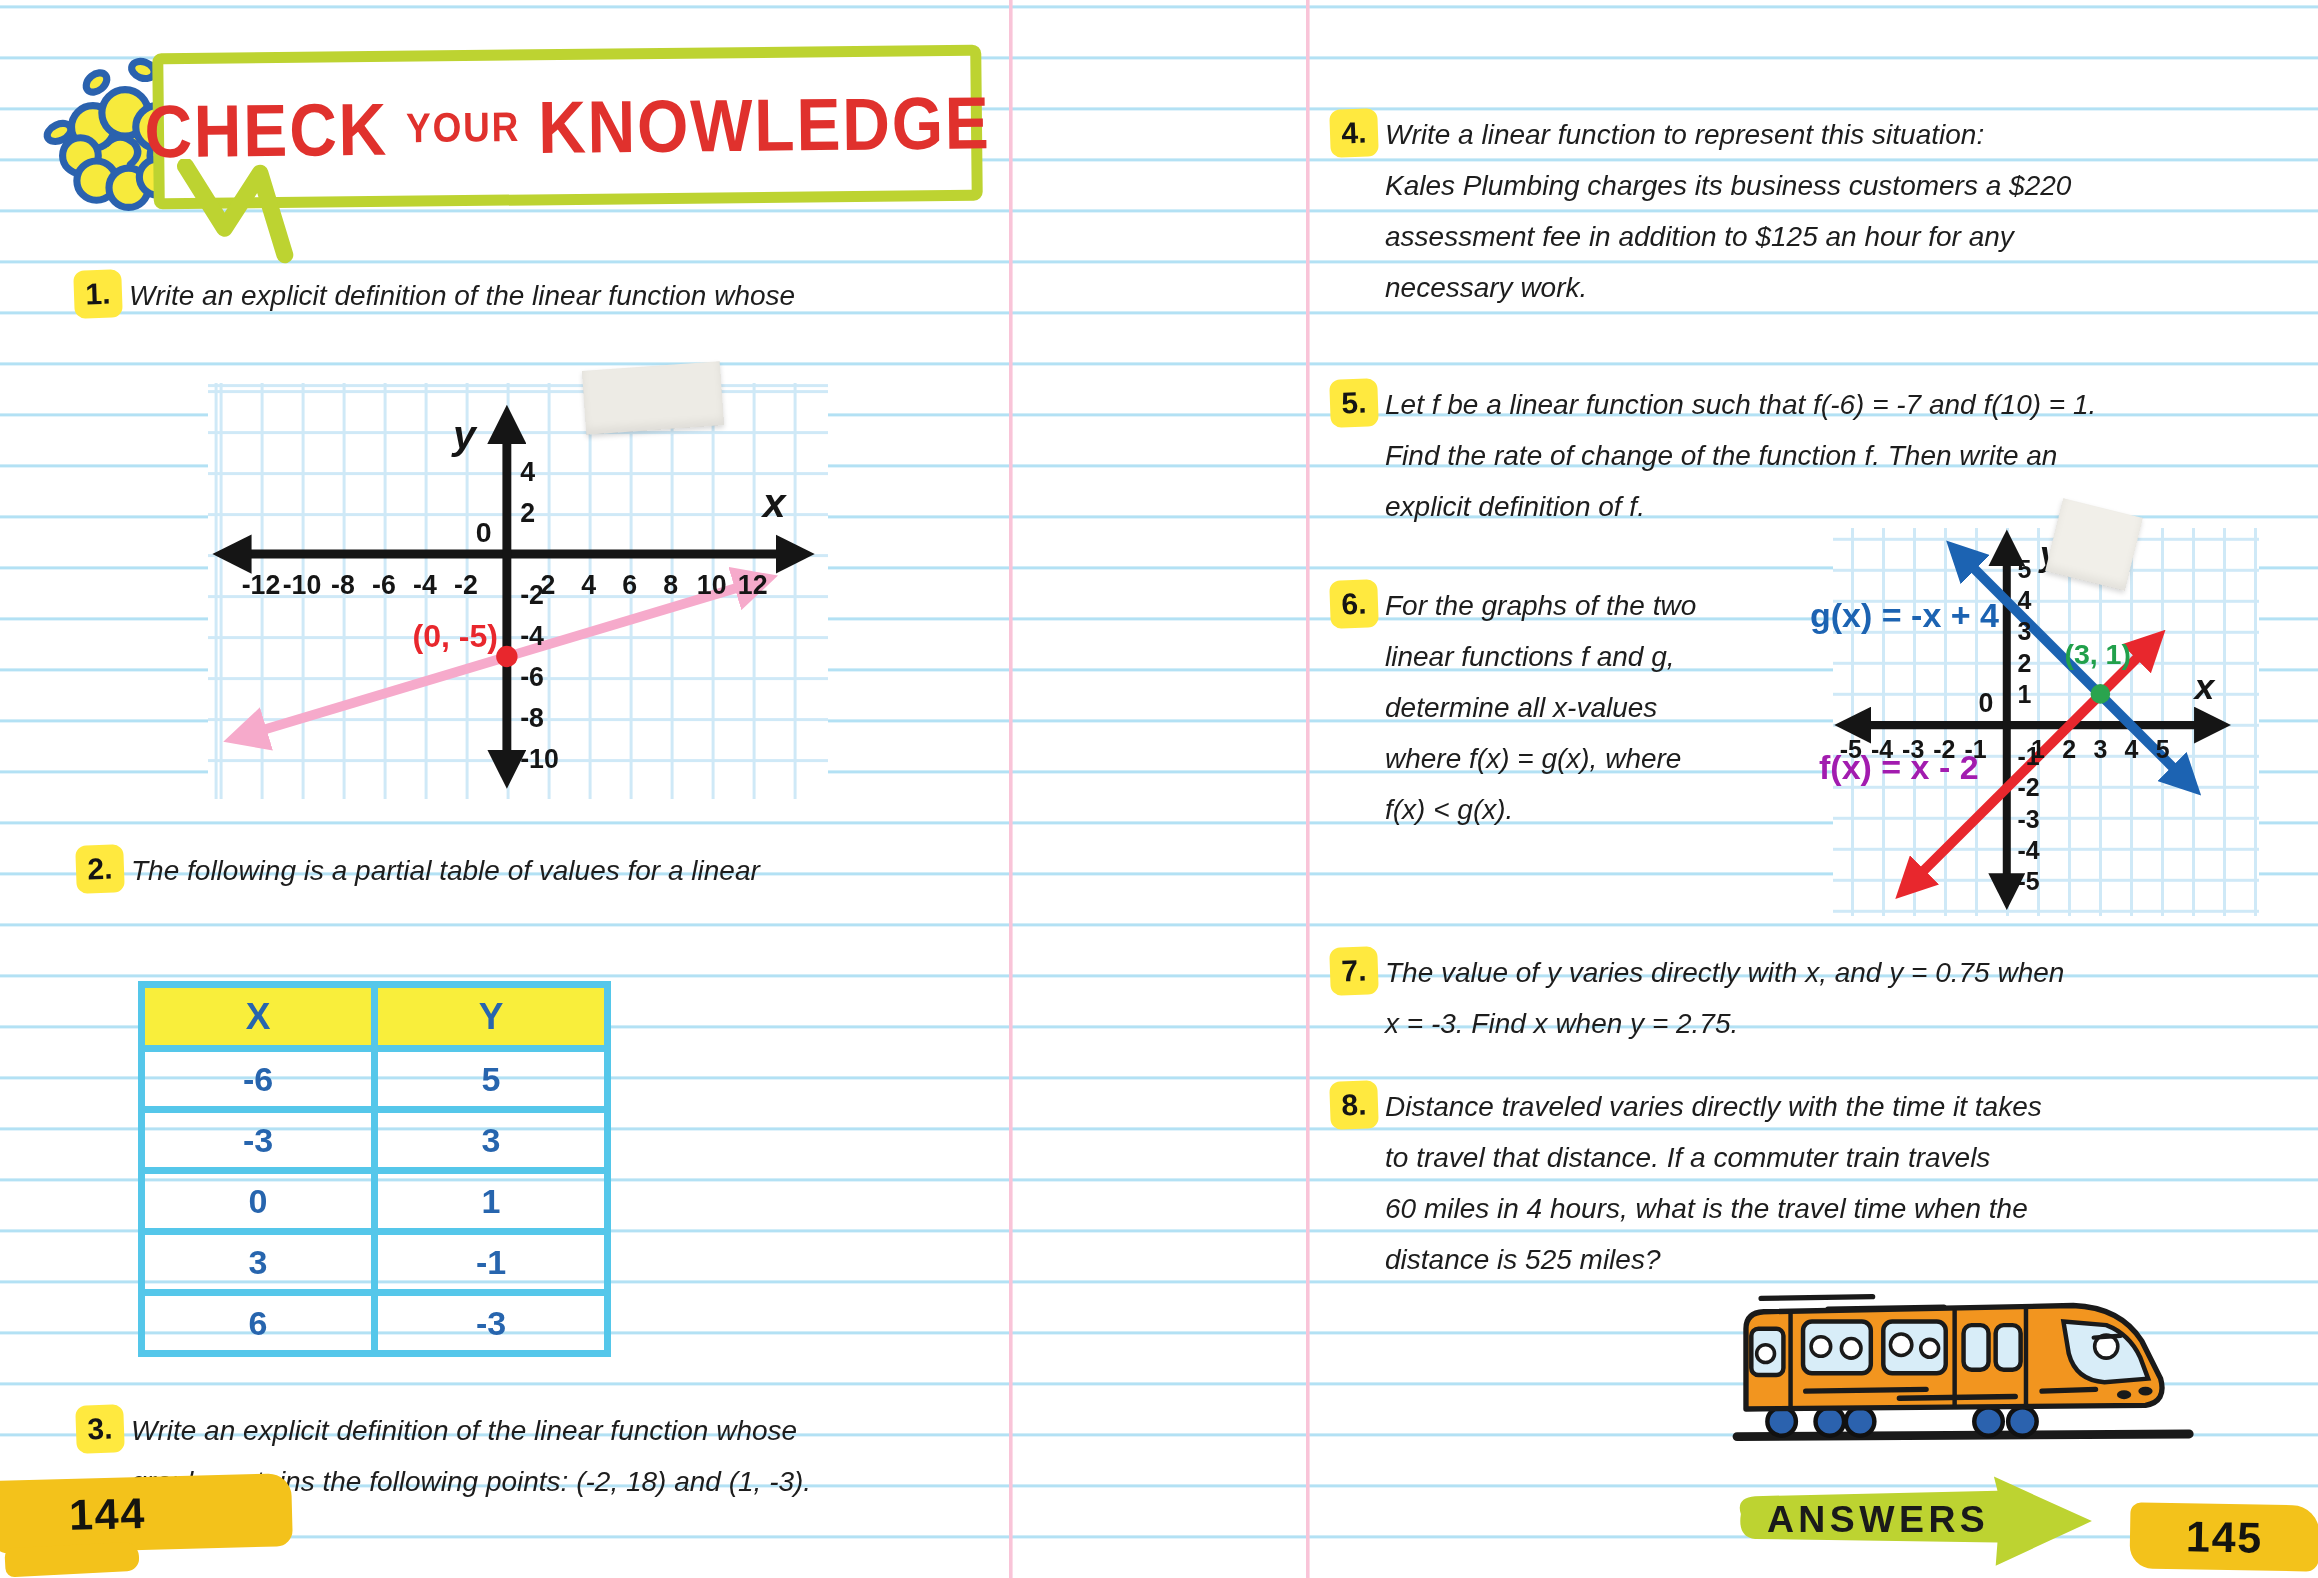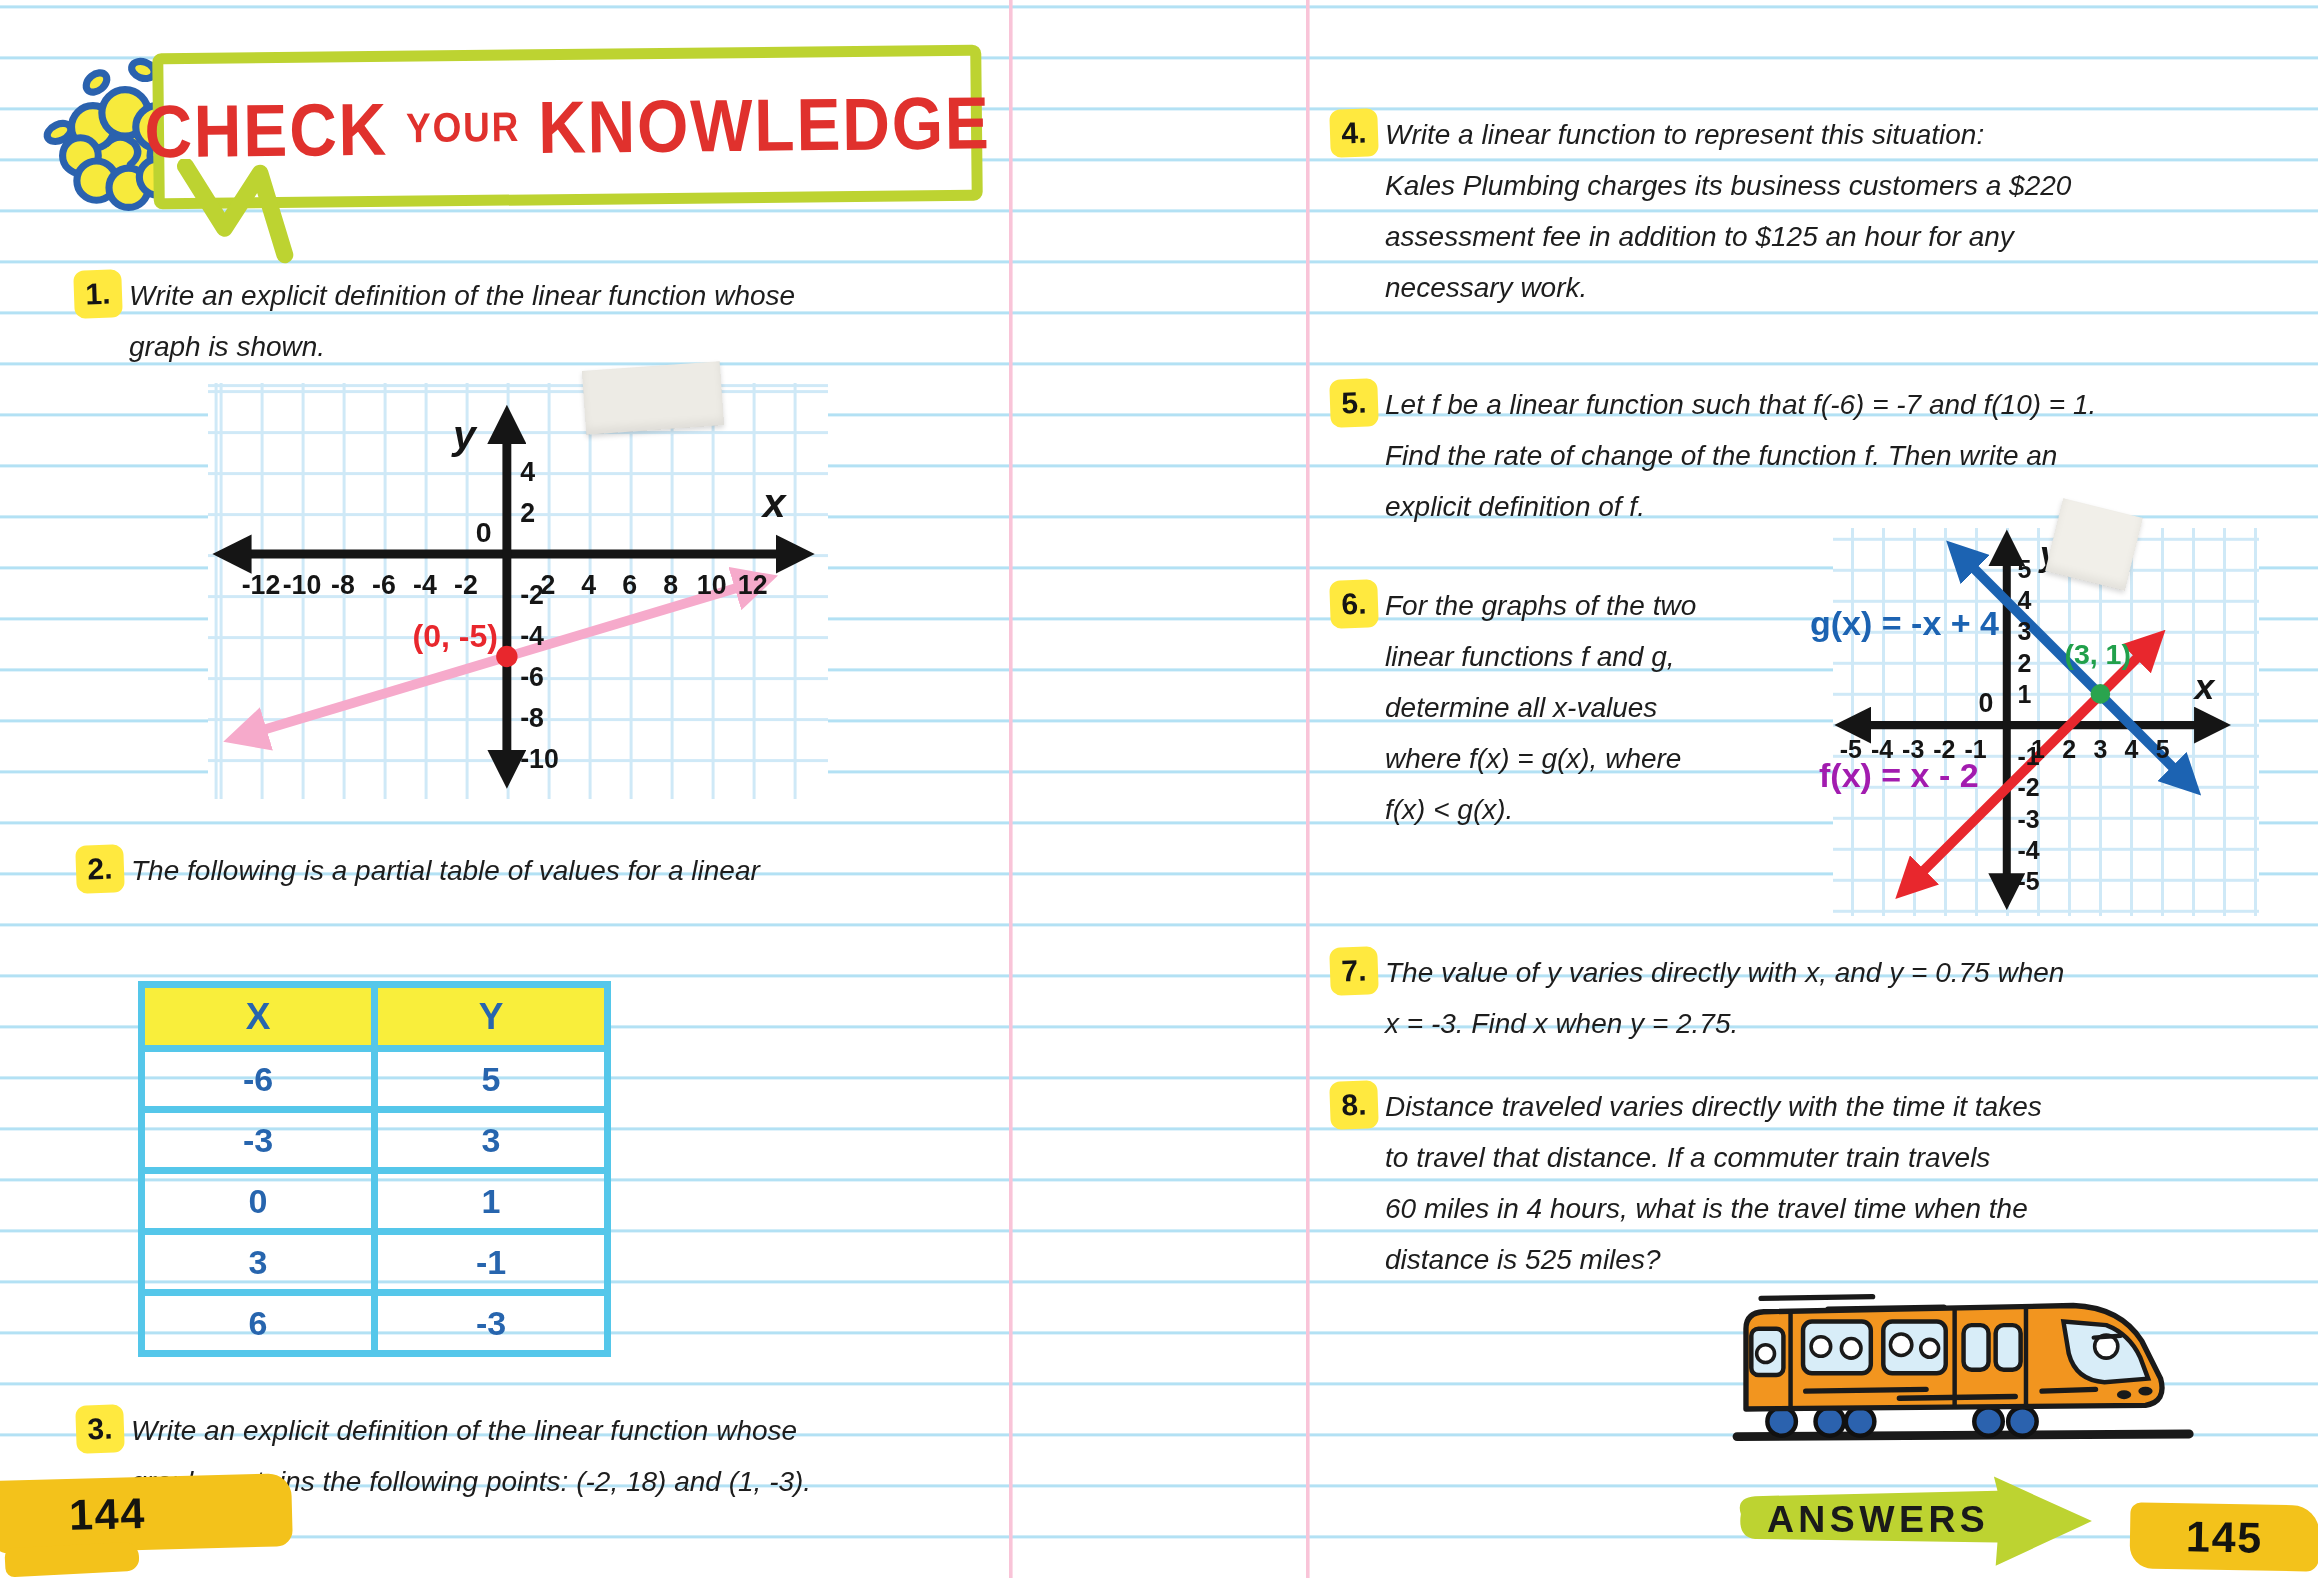--- a/index.html
+++ b/index.html
@@ -43,21 +43,21 @@
       repeating-linear-gradient(90deg,#cfe9f7 0 2.7px,transparent 2.7px 41px),
       repeating-linear-gradient(180deg,#cfe9f7 0 2.7px,transparent 2.7px 41px);
   }
   .panel2{
     position:absolute;background-color:#fff;
     background-image:
       repeating-linear-gradient(90deg,#cfe9f7 0 2.7px,transparent 2.7px 31px),
       repeating-linear-gradient(180deg,#cfe9f7 0 2.7px,transparent 2.7px 31px);
   }
   .tape{position:absolute;background:#edebe5;box-shadow:0 2.7px 5.4px rgba(0,0,0,0.15), inset 0 -5.4px 9px rgba(0,0,0,0.06);}
-  .flabel{position:absolute;font-weight:bold;font-size:34px;white-space:nowrap;margin-top:8px;}
+  .flabel{position:absolute;font-weight:bold;font-size:34px;white-space:nowrap;}
   
   .vtable{border-collapse:collapse;width:473px;}
   .vtable th,.vtable td{
     border:7.1px solid #55c7ea;text-align:center;vertical-align:middle;
     color:#2765ae;font-weight:bold;width:50%;
   }
   .vtable th{background:#f9ee3b;height:55px;font-size:37px;}
   .vtable td{height:52px;font-size:34px;background:transparent;}
   .vtable{border:3.6px solid #55c7ea;border-radius:5.4px;}
   
@@ -95,21 +95,20 @@
   <span class="hw big">KNOWLEDGE</span>
 </div>
 <svg class="abs" style="left:169px;top:159px;" width="214" height="111" viewBox="0 0 240 125">
   <polyline points="18,8 62,78 102,16 130,108" fill="none" stroke="#bdd331" stroke-width="19" stroke-linecap="round" stroke-linejoin="round"></polyline>
 </svg>
 
 <div class="q" style="left:74px;top:270px;">
   <div class="chip">1.</div>
   <div class="qtext">
     <div>Write an explicit definition of the linear function whose</div>
-    <div>graph is shown.</div>
   </div>
 </div>
 
 <div class="panel" style="left:208px;top:383px;width:620px;height:416px;background-position:11.6px 7.1px,11.6px 7.1px;">
   <svg width="620" height="416" viewBox="0 0 695 467">
     <defs>
       <marker id="ab" viewBox="0 0 10 10" refX="6" refY="5" markerWidth="4.4" markerHeight="4.4" orient="auto-start-reverse">
           <path d="M0 0 L10 5 L0 10 z" fill="#151515"></path>
         </marker>
       <marker id="ap" viewBox="0 0 10 10" refX="6" refY="5" markerWidth="4.6" markerHeight="4.6" orient="auto-start-reverse">

